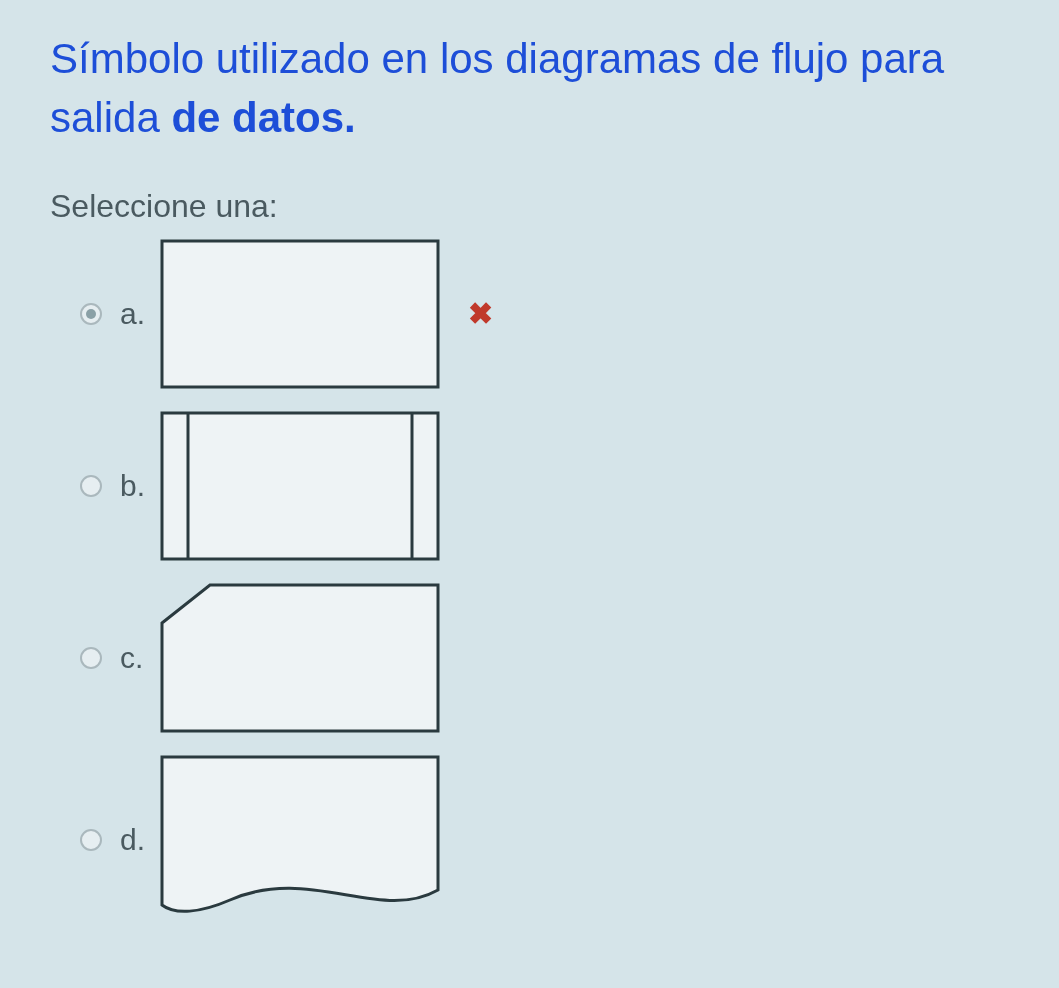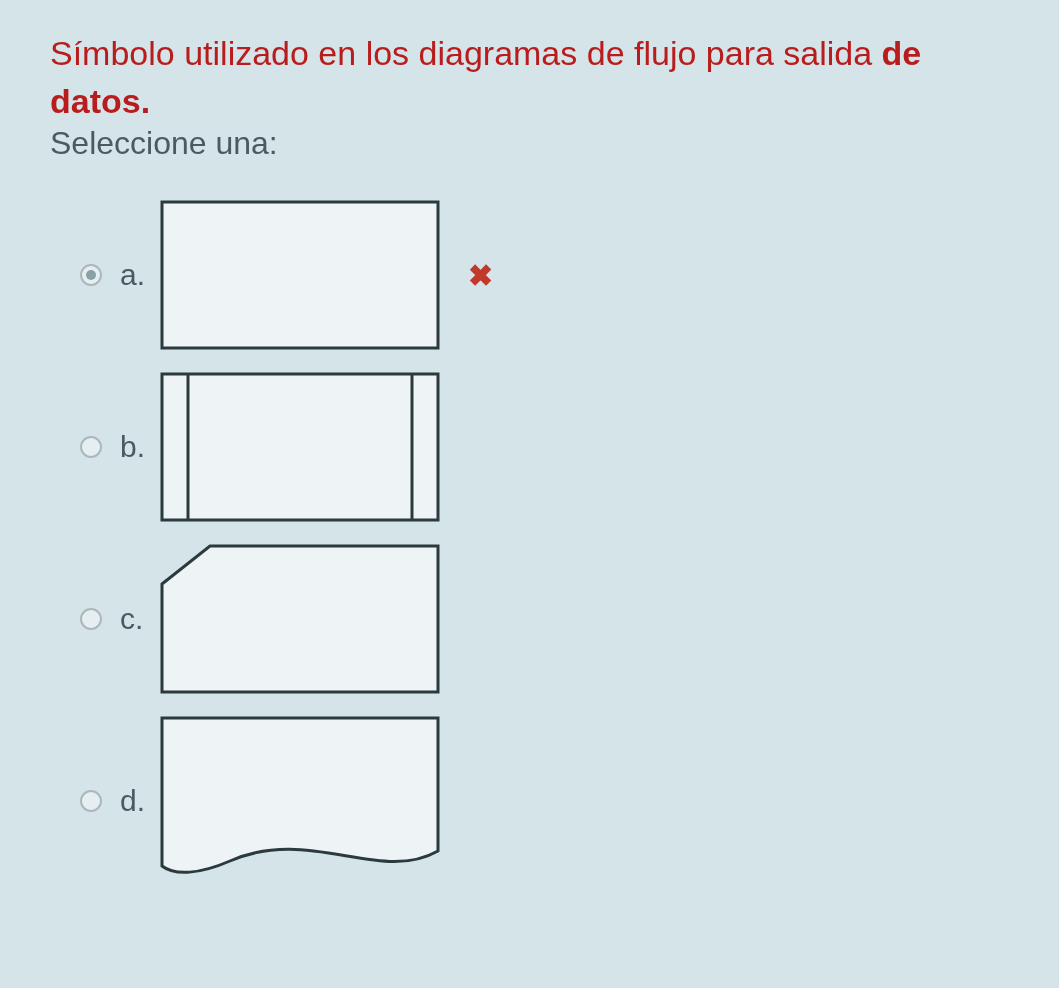--- a/index.html
+++ b/index.html
@@ -4,29 +4,30 @@
 <style>
   * { box-sizing: border-box; margin: 0; padding: 0; }
   html, body { width: 1059px; height: 988px; }
   body {
     background: #d5e4e9;
     font-family: "Segoe UI", Arial, sans-serif;
     color: #4a5a60;
     padding: 30px 40px 30px 50px;
   }
   .question-text {
-    font-size: 34px;
+    font-size: 42px;
     line-height: 1.4;
-    color: #b91c1c;
+    color: #1d4ed8;
+    margin-bottom: 40px;
   }
   .question-text .bold { font-weight: 700; }
   .instruction {
     font-size: 32px;
     color: #4a5a60;
-    margin-bottom: 38px;
+    margin-bottom: 14px;
   }
   .options { padding-left: 30px; }
   .option-row {
     display: flex;
     align-items: center;
     margin-bottom: 22px;
   }
   .radio {
     width: 22px; height: 22px;
     border: 2px solid #aab8bd;

